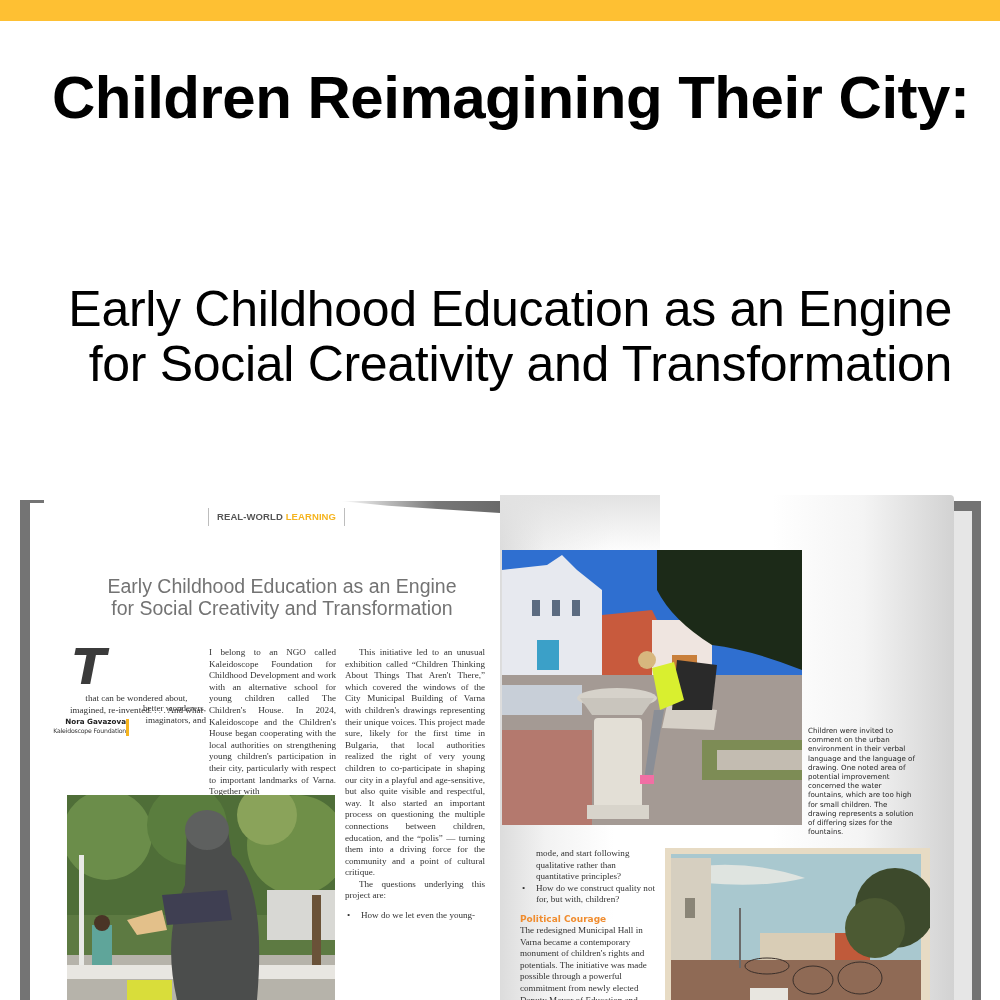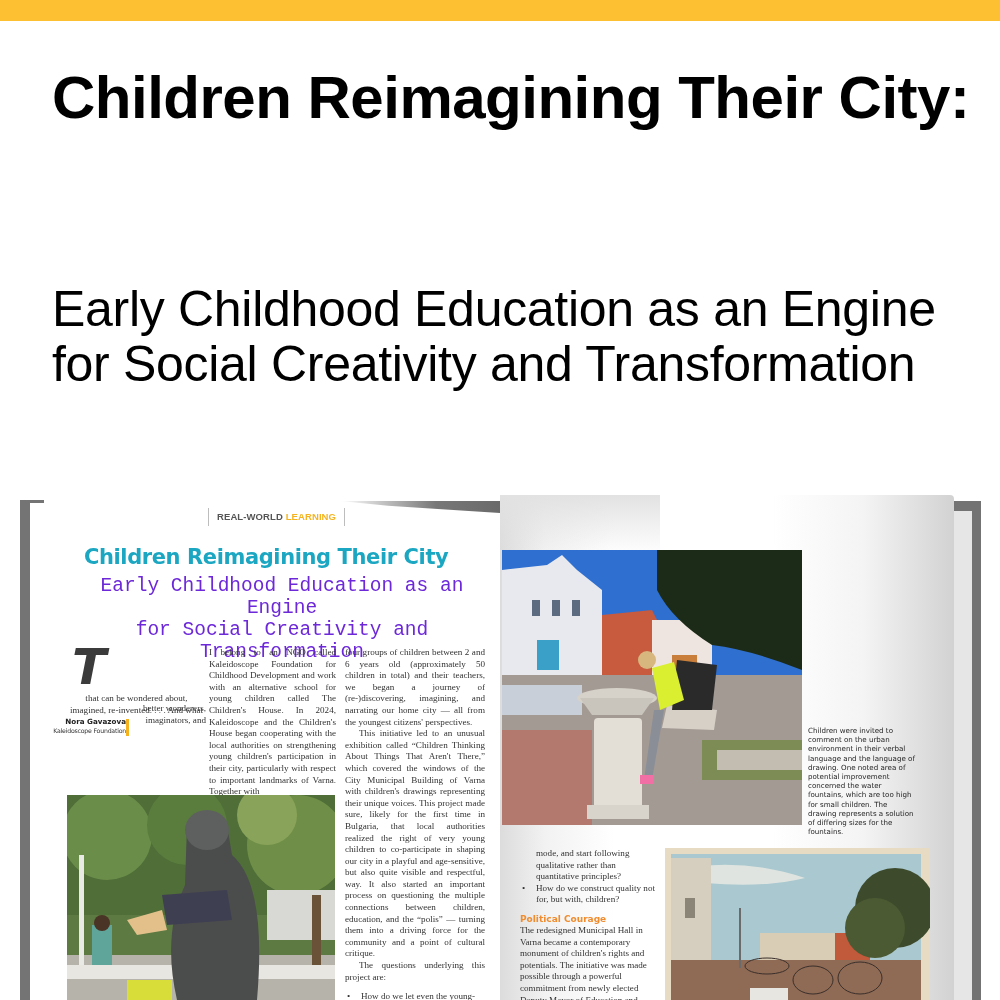--- a/index.html
+++ b/index.html
@@ -9,21 +9,21 @@
   .top-bar { position: absolute; left: 0; top: 0; width: 1000px; height: 21px; background: #fec033; }
 
   .hero-title {
     position: absolute; left: 52px; top: 52px; width: 940px;
     font-family: "Liberation Sans", sans-serif; font-weight: 700;
     font-size: 60px; line-height: 92px; letter-spacing: -0.5px; color: #000;
   }
   .hero-subtitle {
     position: absolute; left: 52px; top: 282px; width: 900px;
     font-family: "Liberation Sans", sans-serif; font-weight: 400;
-    font-size: 50px; line-height: 55px; color: #000; letter-spacing: -0.3px;
+    font-size: 50px; line-height: 55px; color: #000; letter-spacing: -0.3px; text-align: right;
   }
 
   
   .mag { position: absolute; left: 0; top: 495px; width: 1000px; height: 505px; }
   .cover-left { position: absolute; left: 20px; top: 5px; width: 24px; height: 500px; background: #747474; }
   .cover-right { position: absolute; left: 954px; top: 6px; width: 27px; height: 500px; background: #737373; }
   .cover-right-inner { position: absolute; left: 954px; top: 16px; width: 18px; height: 490px; background: #e6e6e6; }
   .spine-shadow { position: absolute; left: 340px; top: 6px; width: 160px; height: 12px;
     background: linear-gradient(to right, rgba(100,100,100,0) 0%, #777 60%, #6a6a6a 100%);
     clip-path: polygon(0 0, 100% 0, 100% 100%, 30% 40%); }
@@ -43,21 +43,21 @@
   }
   .section-label .accent { color: #f5b41f; }
 
   .article-title {
     position: absolute; left: 84px; top: 50px; width: 400px;
     font-family: "DejaVu Sans", sans-serif; font-weight: 700; font-size: 21px; color: #1ba6c2;
     letter-spacing: -0.4px; white-space: nowrap;
   }
   .article-subtitle {
     position: absolute; left: 92px; top: 80px; width: 380px; text-align: center;
-    font-family: Liberation Mono, monospace; font-size: 19.5px; line-height: 22px; color: #6d28d9;
+    font-family: Liberation Sans, sans-serif; font-size: 19.5px; line-height: 22px; color: #737373;
   }
 
   .col {
     position: absolute; font-family: "Liberation Serif", serif; font-size: 9.1px;
     line-height: 11.6px; color: #333; text-align: justify;
   }
   .col p { margin: 0; }
   .indent { text-indent: 14px; }
 
   .dropcap {
@@ -110,39 +110,37 @@
 
   <div class="page-left"></div>
   <div class="page-right"></div>
   <div class="page-right-top-fade"></div>
   <div class="spine-shadow"></div>
 
   <div class="section-label">
     <span>REAL-WORLD </span><span class="accent">LEARNING</span>
   </div>
 
-  <div class="article-title">Children Reimagining Their City</div>
   <div class="article-subtitle">
     <div>Early Childhood Education as an Engine</div>
     <div>for Social Creativity and Transformation</div>
   </div>
 
   <div class="dropcap">T</div>
   <div class="col col1b">that can be wondered about, imagined, re-invented. . . . And what</div>
   <div class="byline">
     <div class="byline-name">Nora Gavazova</div>
     <div class="byline-org">Kaleidoscope Foundation</div>
   </div>
   <div class="byline-bar"></div>
   <div class="col col1c">better wonderers, imaginators, and</div>
 
   <div class="col col2">I belong to an NGO called Kaleidoscope Foundation for Childhood Development and work with an alternative school for young children called The Children's House. In 2024, Kaleidoscope and the Children's House began cooperating with the local authorities on strengthening young children's participation in their city, particularly with respect to important landmarks of Varna. Together with</div>
 
   <div class="col col3">
-    <p>four groups of children between 2 and 6 years old (approximately 50 children in total) and their teachers, we began a journey of (re-)discovering, imagining, and narrating our home city — all from the youngest citizens' perspectives.</p>
     <p class="indent">This initiative led to an unusual exhibition called “Children Thinking About Things That Aren't There,” which covered the windows of the City Municipal Building of Varna with children's drawings representing their unique voices. This project made sure, likely for the first time in Bulgaria, that local authorities realized the right of very young children to co-participate in shaping our city in a playful and age-sensitive, but also quite visible and respectful, way. It also started an important process on questioning the multiple connections between children, education, and the “polis” — turning them into a driving force for the community and a point of cultural critique.</p>
     <p class="indent">The questions underlying this project are:</p>
     <div class="bullets">
       <div class="bullet-item">
         <span class="dot">•</span>
         <span>How do we let even the young-</span>
       </div>
     </div>
   </div>
 

